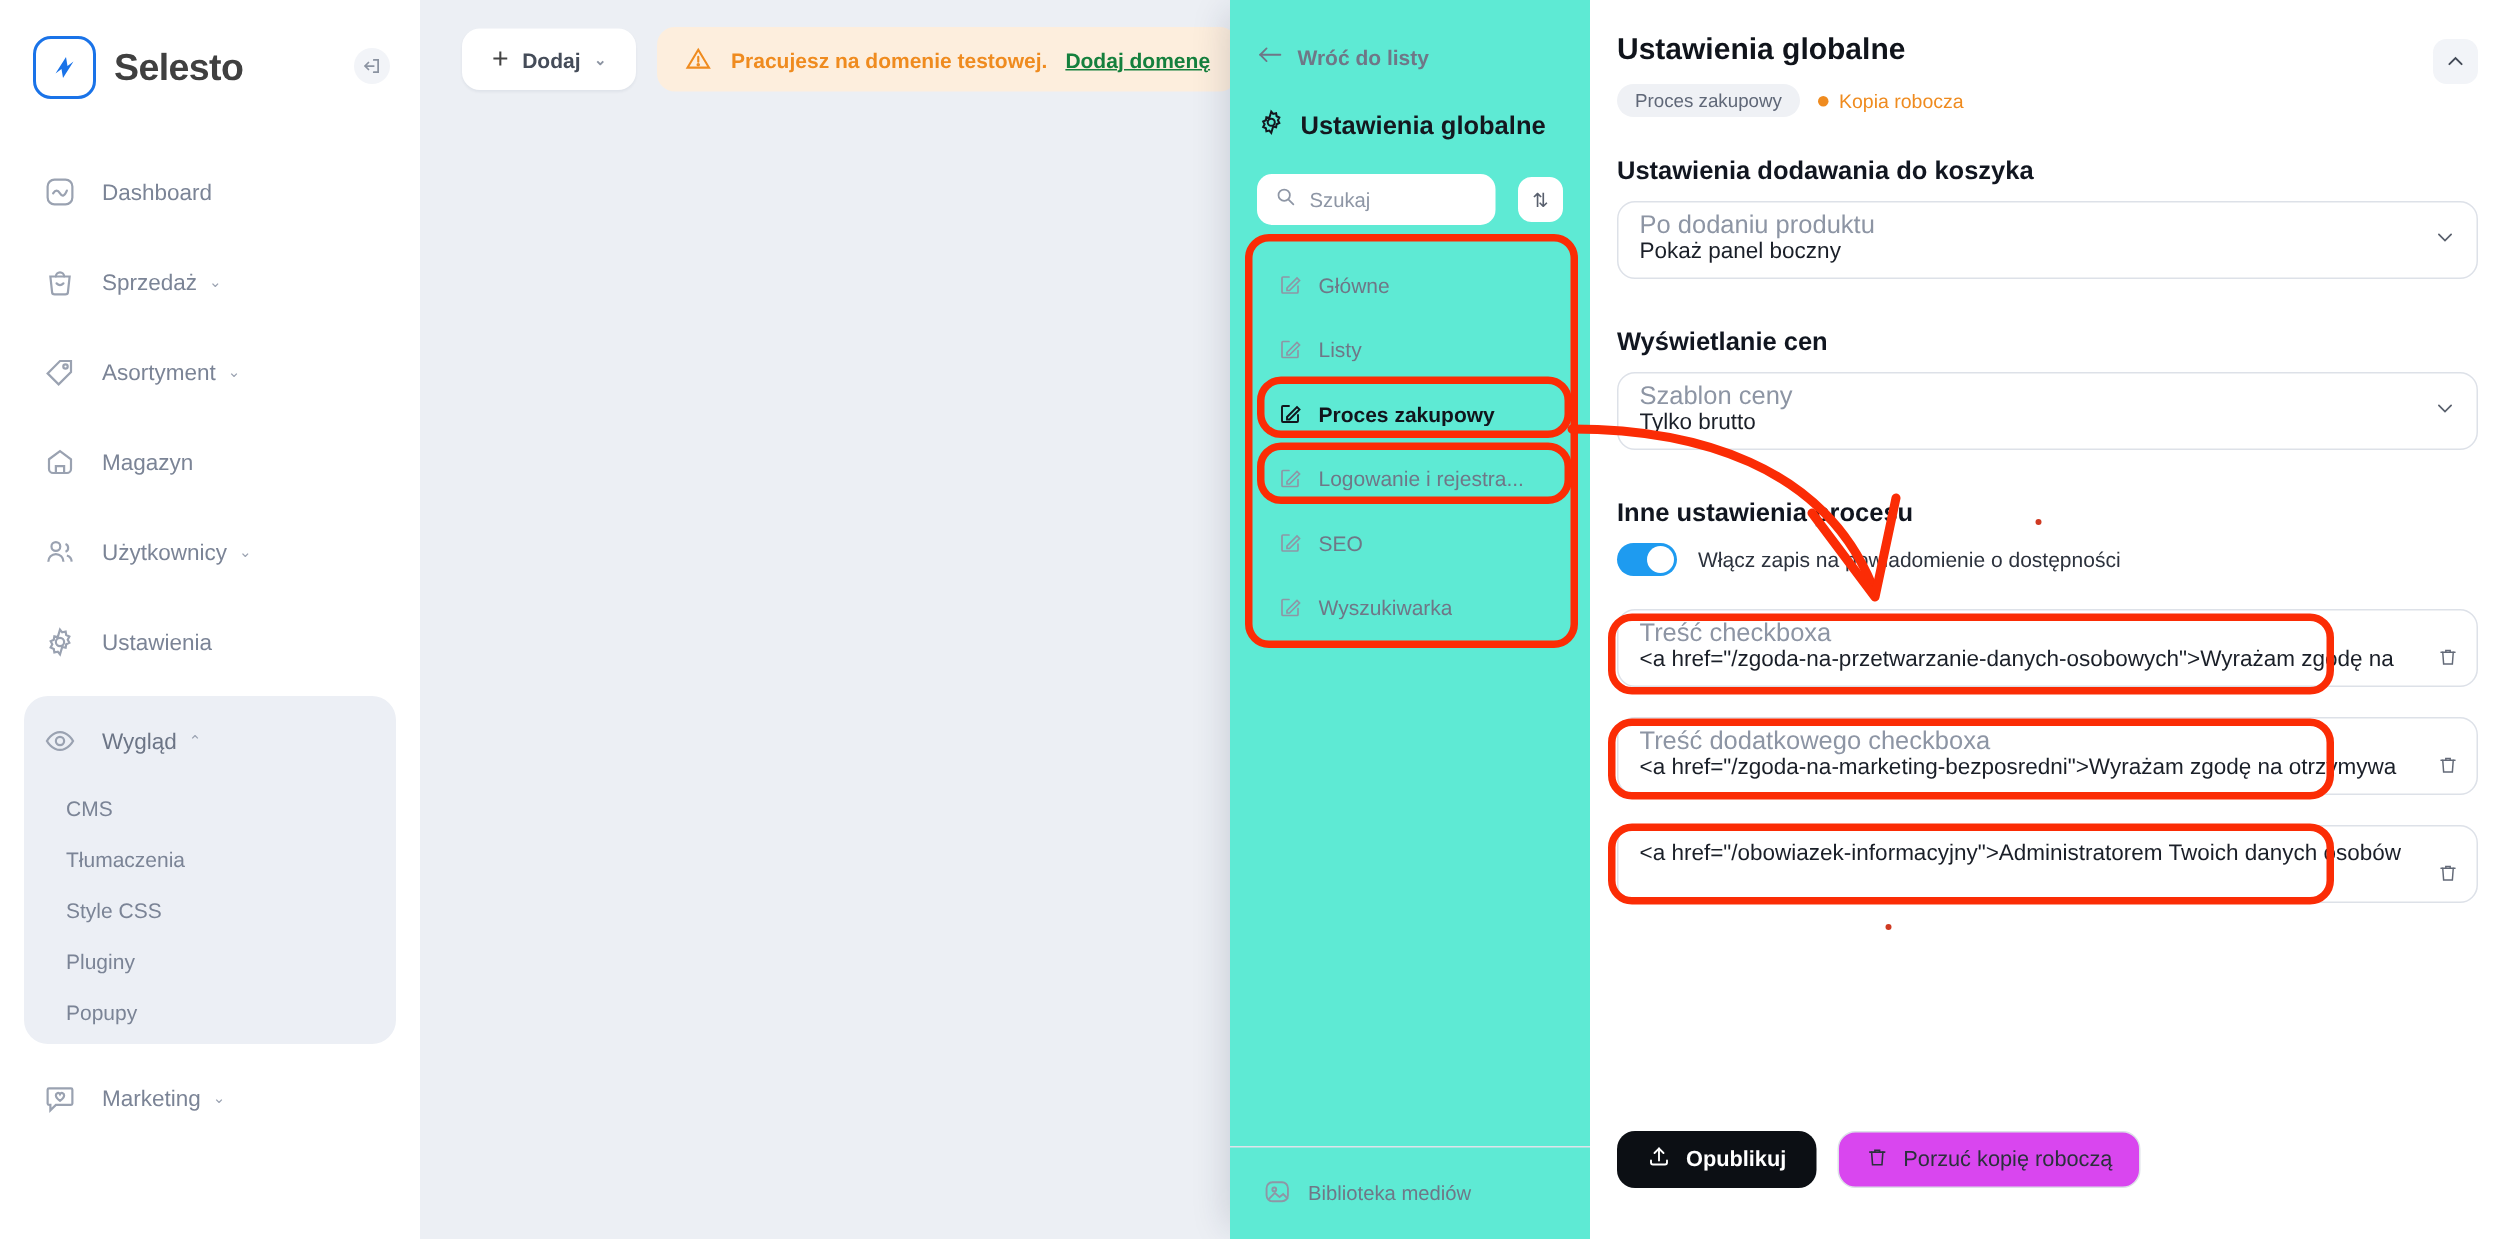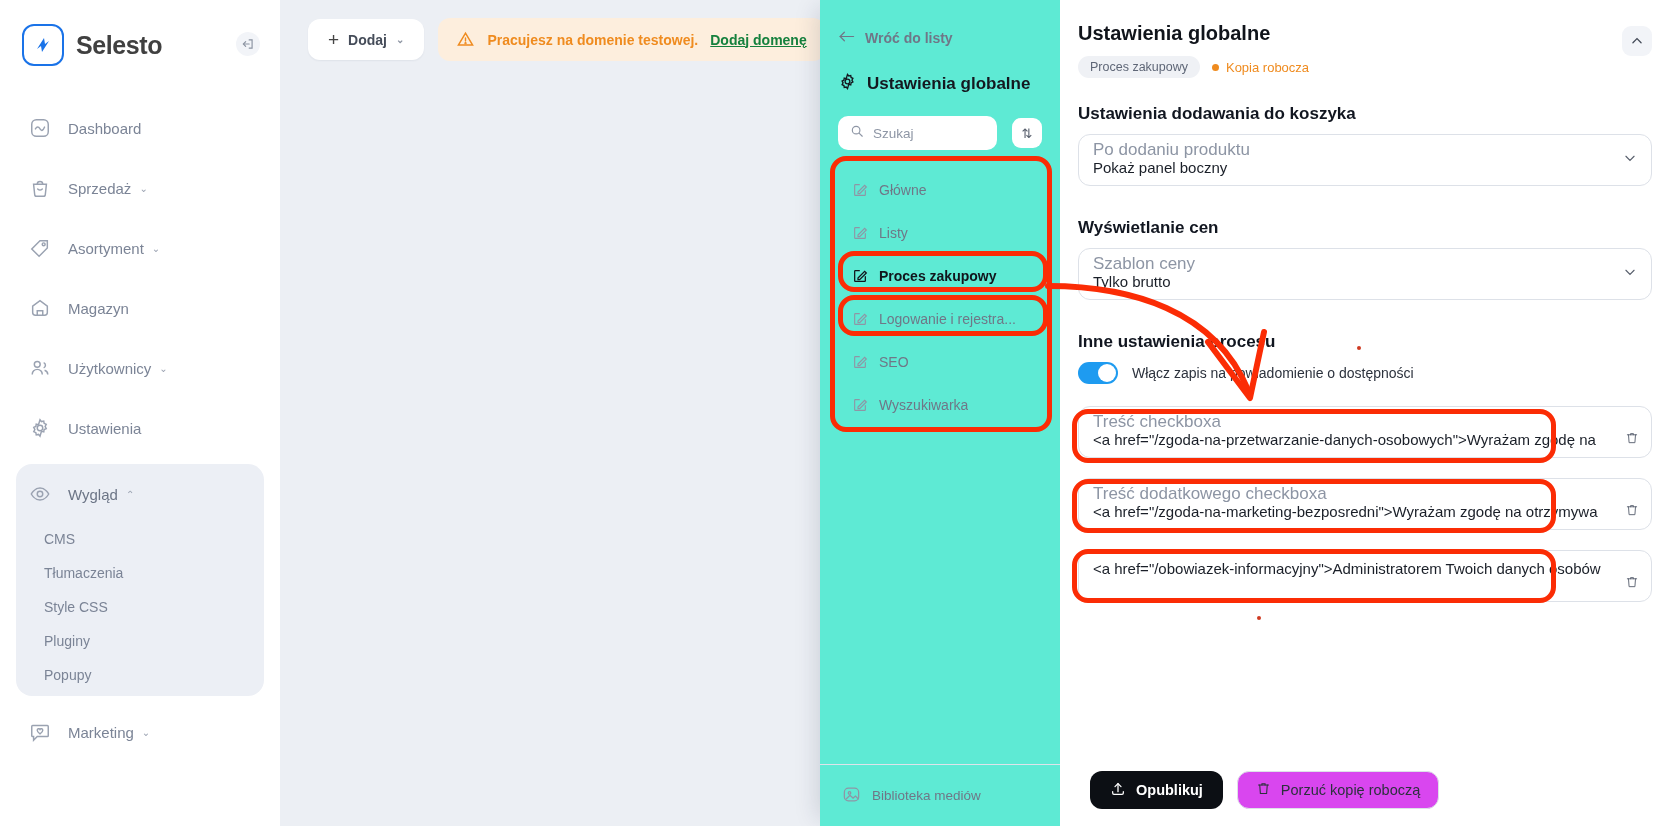--- a/index.html
+++ b/index.html
@@ -164,21 +164,21 @@
   }
   .toggle .knob {
     position: absolute; right: 2px; top: 2px; width: 18px; height: 18px;
     border-radius: 50%; background: #fff;
   }
   .toggle-label { font-size: 14px; color: #2c323d; }
   .inputs { margin-top: 22px; display: flex; flex-direction: column; gap: 20px; }
 
   .right-footer {
     position: absolute; bottom: 0; left: 0; width: 490px; height: 72px;
-    display: flex; align-items: center; gap: 14px; padding: 0 30px;
+    display: flex; gap: 14px; padding: 0 18px;
     background: #fff;
   }
   .btn-dark {
     display: flex; align-items: center; gap: 10px; background: #0c0f14;
     color: #fff; border-radius: 12px; height: 38px; padding: 0 20px;
     font-size: 14.5px; font-weight: 600; cursor: pointer;
   }
   .btn-light {
     display: flex; align-items: center; gap: 10px; background: #d946ef;
     color: #2b313c; border: 1px solid #dde1e8; border-radius: 12px;

